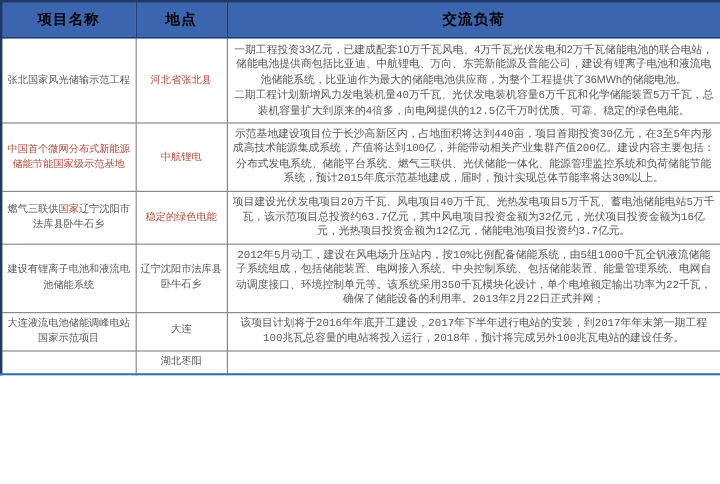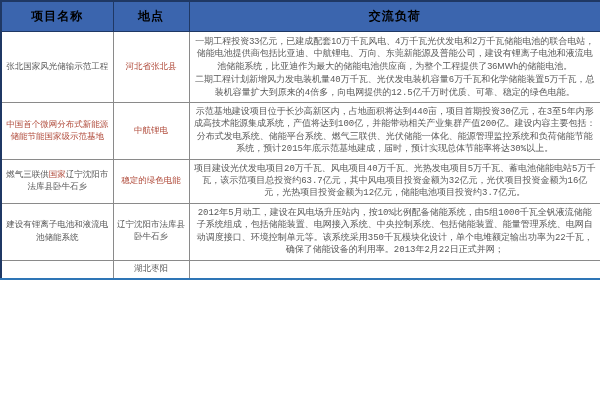--- a/index.html
+++ b/index.html
@@ -69,19 +69,26 @@
           </td>
         </tr>
         <tr>
           <td class="name"><span class="seg-g">建设有锂离子电池和液流电池储能系统</span></td>
           <td class="loc seg-g">辽宁沈阳市法库县卧牛石乡</td>
           <td class="ov">
             <div class="para">2012年5月动工，建设在风电场升压站内，按10%比例配备储能系统，由5组1000千瓦全钒液流储能子系统组成，包括储能装置、电网接入系统、中央控制系统、包括储能装置、能量管理系统、电网自动调度接口、环境控制单元等。该系统采用350千瓦模块化设计，单个电堆额定输出功率为22千瓦，确保了储能设备的利用率。2013年2月22日正式并网；</div>
           </td>
         </tr>
         <tr>
+          <td class="name"><span class="seg-g">大连液流电池储能调峰电站国家示范项目</span></td>
+          <td class="loc seg-g">大连</td>
+          <td class="ov">
+            <div class="para">该项目计划将于2016年年底开工建设，2017年下半年进行电站的安装，到2017年年末第一期工程100兆瓦总容量的电站将投入运行，2018年，预计将完成另外100兆瓦电站的建设任务。</div>
+          </td>
+        </tr>
+        <tr>
           <td class="name"></td>
           <td class="loc seg-g">湖北枣阳</td>
           <td class="ov"></td>
         </tr>
       </tbody>
   </table>
 </div>
 
 </body></html>

